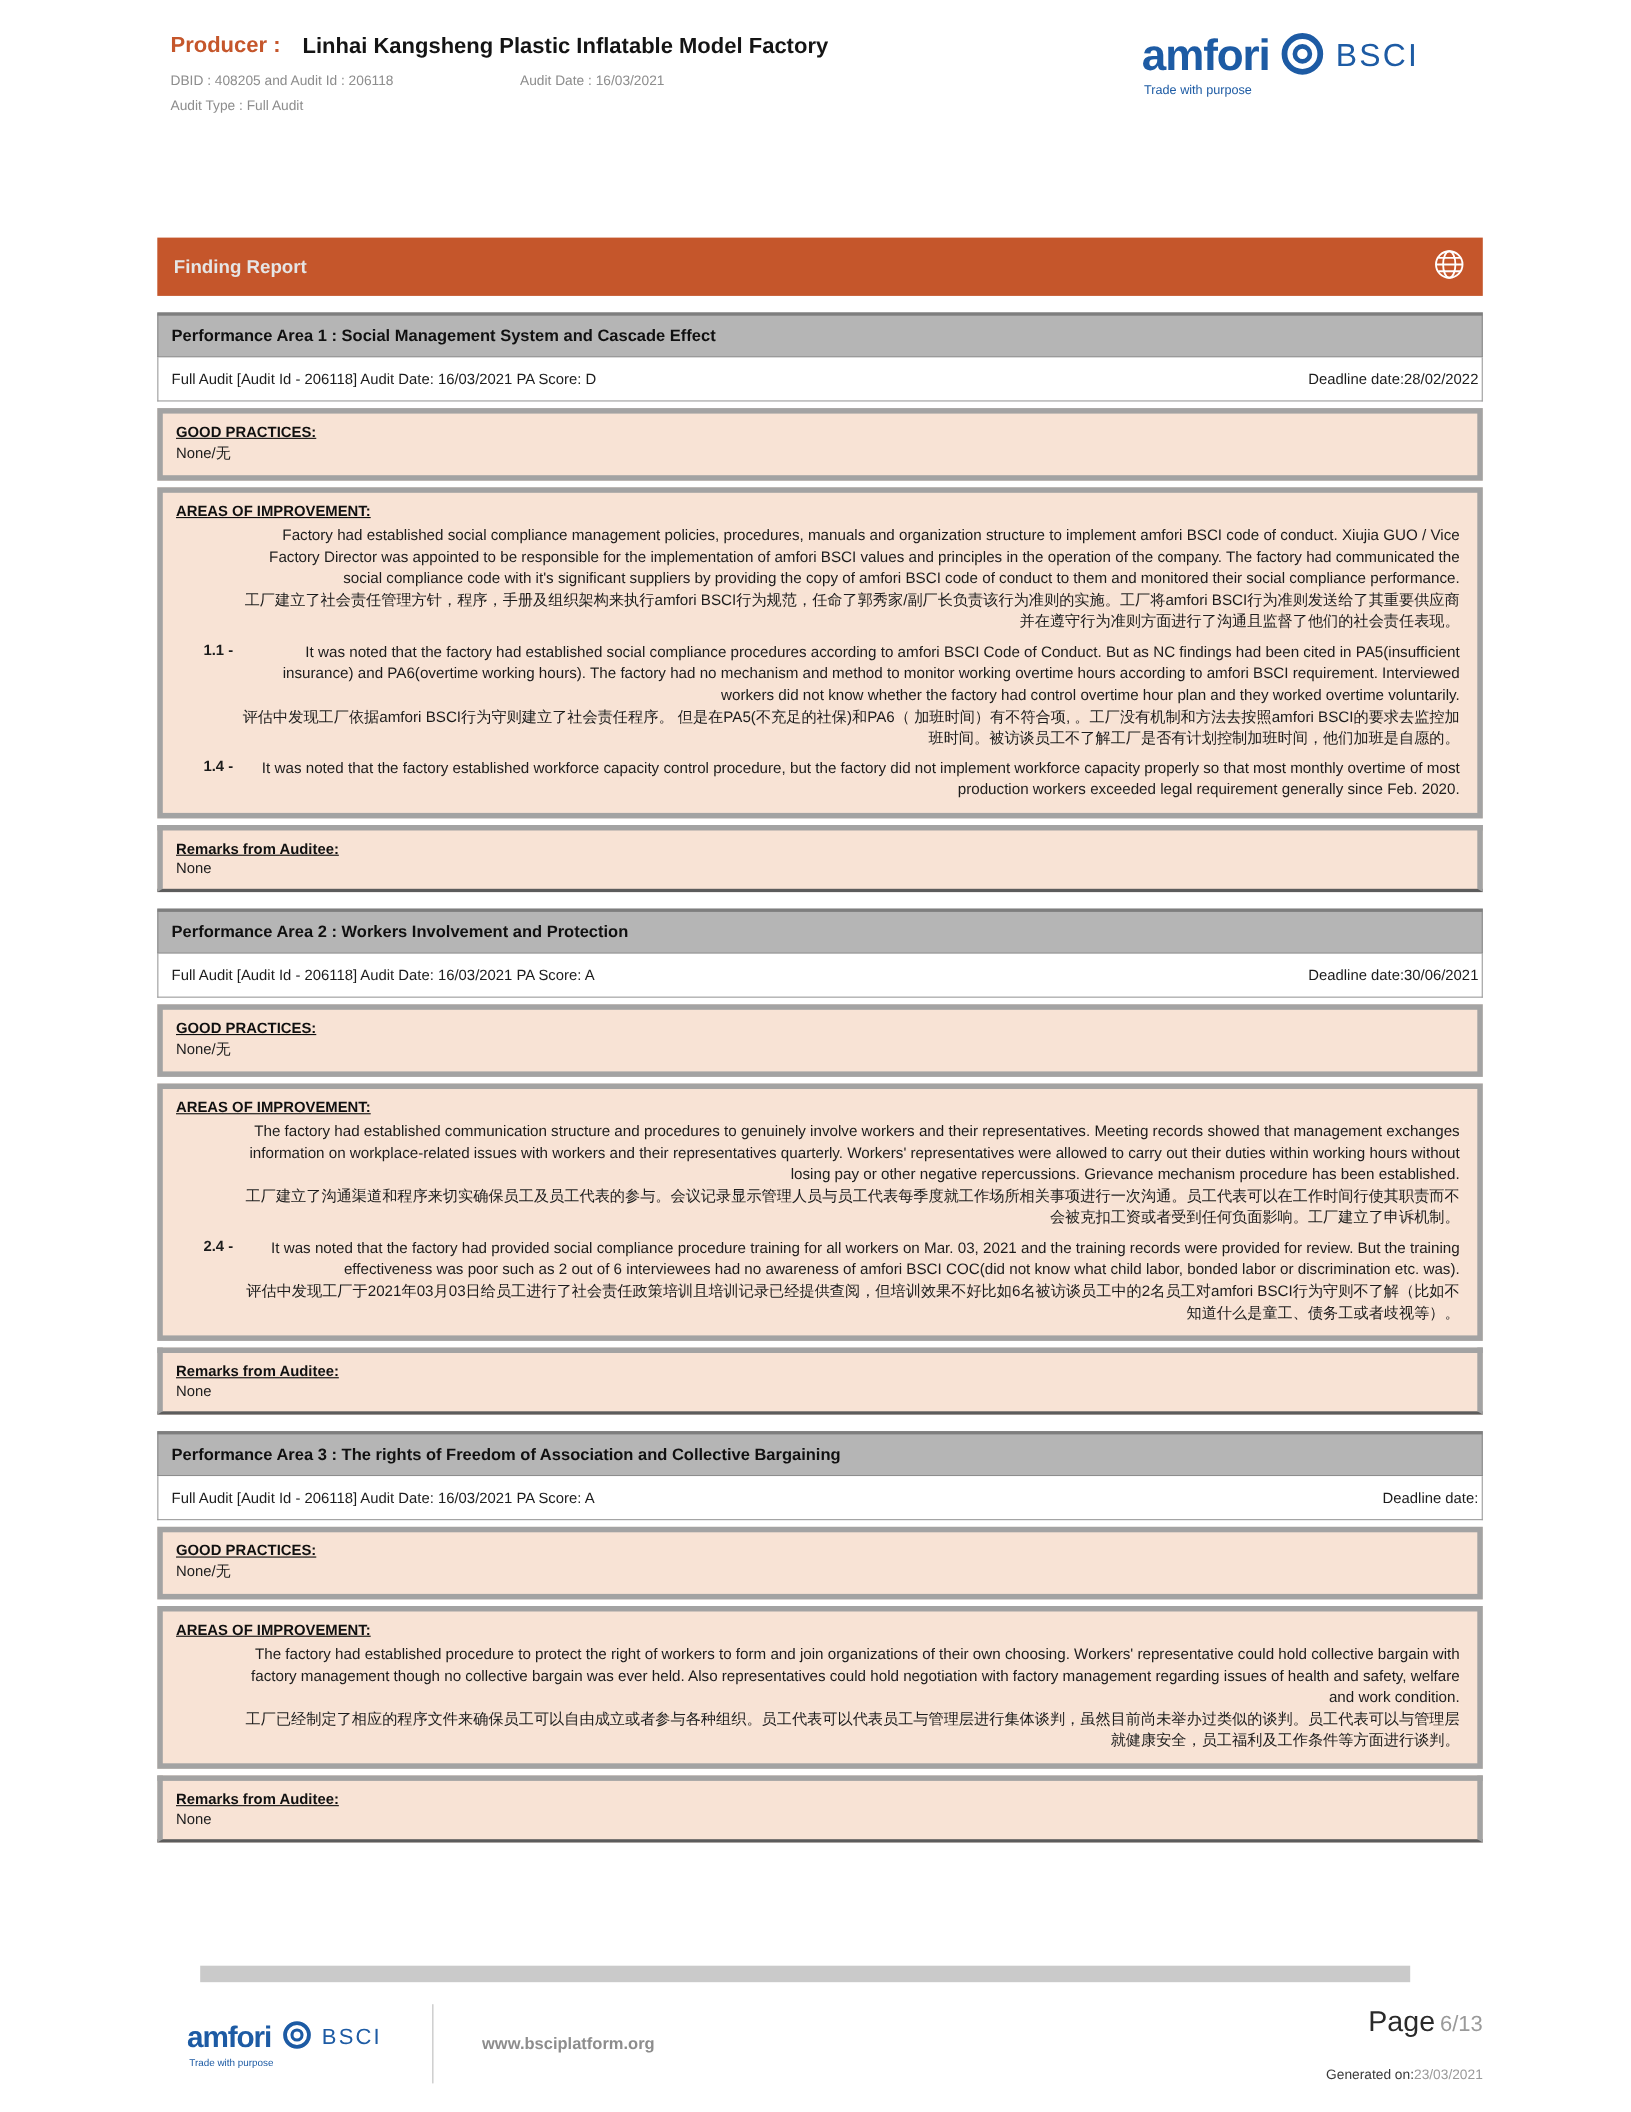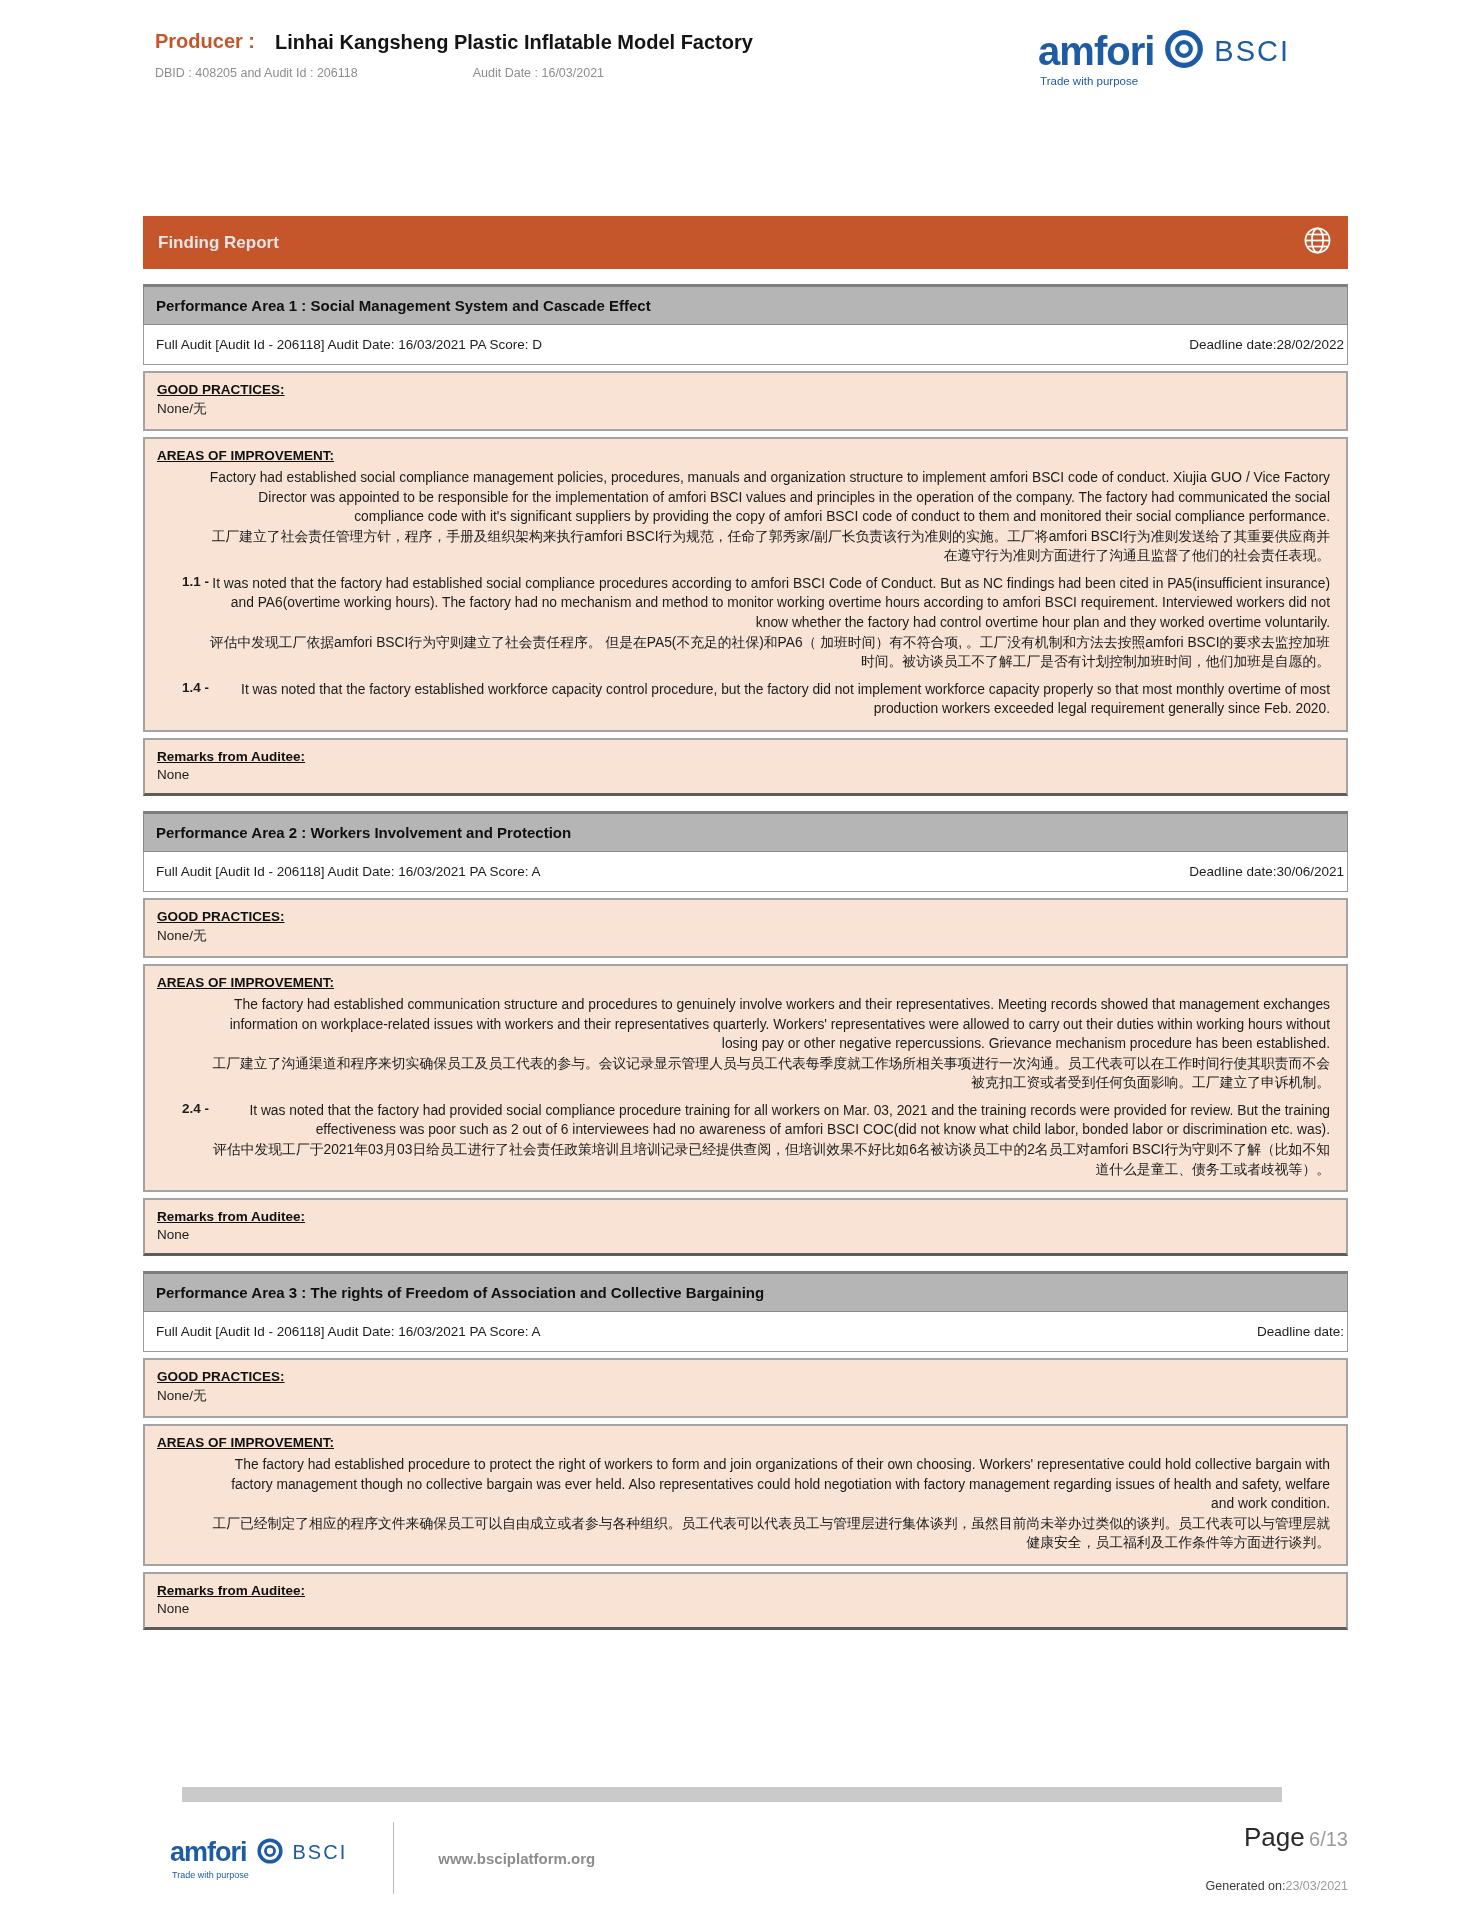--- a/index.html
+++ b/index.html
@@ -38,21 +38,21 @@
   .banner-title { font-weight:bold; font-size:17px; }
 
   
   section.pa { margin-top:15px;border-radius:13px; }
   .pa-title-bar { background:#b5b5b5; border:1px solid #898989; border-top:3px solid #7e7e7e;
                   padding:10px 12px 9px; }
   .pa-title-bar span { font-weight:bold; font-size:15px; color:#101010; }
   .pa-audit-row { background:#fff; border:1px solid #9b9b9b; border-top:none;
                   display:flex; justify-content:space-between; align-items:center;
                   padding:12px 3px 12px 12px; font-size:13.5px; }
-  .pa-box { border:2px solid #a3a3a3; background:#f8e3d5; margin-top:6px; padding:9px 12px 11px; }
+  .pa-box { border:5px solid #a3a3a3; background:#f8e3d5; margin-top:6px; padding:9px 12px 11px; }
   .pa-box.remarks { border-bottom:3px solid #5c5c5c; }
   .box-label { font-weight:bold; font-size:13.5px; text-decoration:underline; color:#101010; }
   .box-text { font-size:13.5px; margin-top:3px; }
   .finding { display:flex; margin-top:8px;text-align:right; }
   .finding.first { margin-top:5px; }
   .f-num { width:42px; margin-left:10px; font-weight:bold; font-size:13.5px; flex:none; }
   .f-text { flex:1; padding-right:4px; font-size:13.8px; line-height:1.42; }
   .f-text div { margin:0; }
 
   
@@ -75,20 +75,23 @@
 
   <header class="doc-header">
     <div class="producer-row">
       <span class="producer-label">Producer :</span>
       <span class="producer-name">Linhai Kangsheng Plastic Inflatable Model Factory</span>
     </div>
     <div class="meta-row">
       <span>DBID : 408205 and Audit Id : 206118</span>
       <span>Audit Date : 16/03/2021</span>
     </div>
+    <div class="meta-row second">
+      <span>Audit Type : Full Audit</span>
+    </div>
 
     <div class="amfori logo-lg">
       <div class="amfori-top">
         <span class="amfori-word">amfori</span>
         <span>
           <svg width="42" height="42" viewBox="0 0 40 40" fill="none" stroke="#1D5BA4">
             <circle cx="20" cy="20" r="15.5" stroke-width="5"></circle>
             <circle cx="20" cy="20" r="6.5" stroke-width="4"></circle>
           </svg>
         </span>

